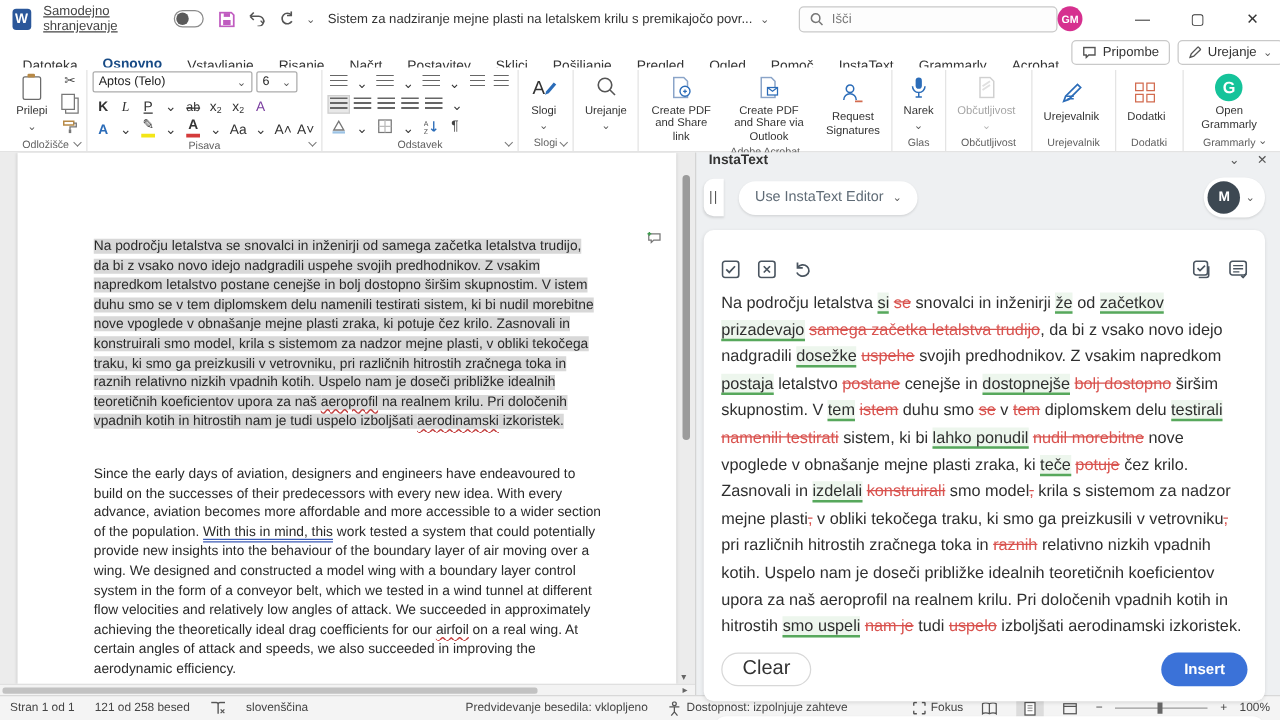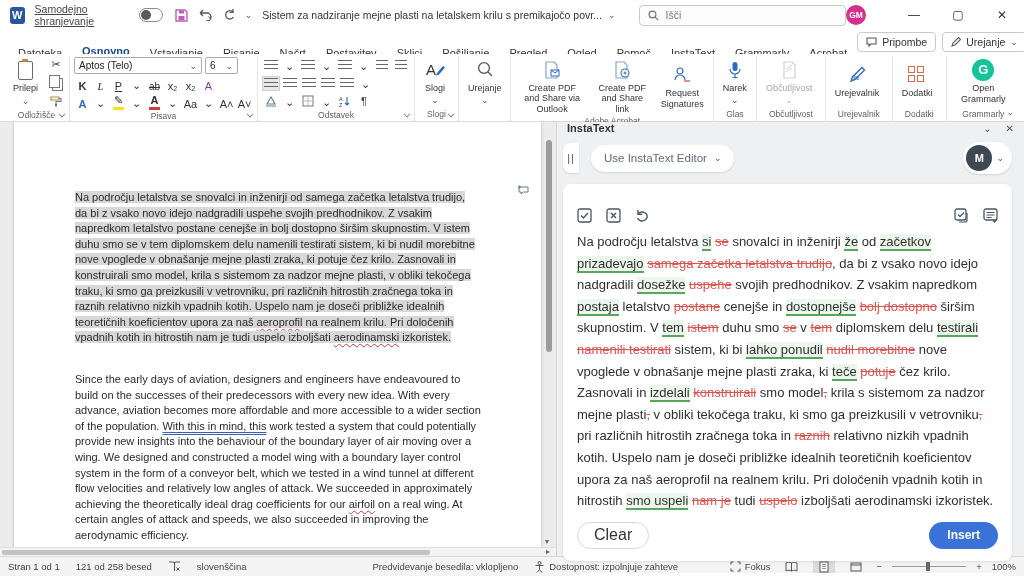--- a/index.html
+++ b/index.html
@@ -419,39 +419,39 @@
             </span>
           <span>Urejanje</span>
             <span class="chev">⌄</span>
         </div>
       </div>
       <div class="rgroup-label"></div>
     </div>
 
     <div class="rgroup">
       <div class="rgroup-content">
+        <div class="bigbtn" style="max-width:74px">
+          <span class="gbig-icon">
+              <svg width="18" height="18" viewBox="0 0 18 18">
+                <path d="M3 1 h8 l3 3 v13 h-11 z" fill="none" stroke="#8aa4c8" stroke-width="1.2"></path>
+                <circle cx="12" cy="12" r="4" fill="#fff" stroke="#2b6cb8" stroke-width="1.1"></circle>
+                <path d="M10.5 12 h3 M12 10.5 v3" stroke="#2b6cb8" stroke-width="1"></path>
+              </svg>
+            </span>
+          <span>Create PDF and Share link</span>
+        </div>
         <div class="bigbtn" style="max-width:86px">
           <span class="gbig-icon">
               <svg width="18" height="18" viewBox="0 0 18 18">
                 <path d="M3 1 h8 l3 3 v13 h-11 z" fill="none" stroke="#8aa4c8" stroke-width="1.2"></path>
                 <rect x="8" y="9" width="8" height="6" fill="#fff" stroke="#2b6cb8" stroke-width="1"></rect>
                 <path d="M8 9 l4 3 4-3" fill="none" stroke="#2b6cb8" stroke-width="1"></path>
               </svg>
             </span>
           <span>Create PDF and Share via Outlook</span>
-        </div>
-        <div class="bigbtn" style="max-width:74px">
-          <span class="gbig-icon">
-              <svg width="18" height="18" viewBox="0 0 18 18">
-                <path d="M3 1 h8 l3 3 v13 h-11 z" fill="none" stroke="#8aa4c8" stroke-width="1.2"></path>
-                <circle cx="12" cy="12" r="4" fill="#fff" stroke="#2b6cb8" stroke-width="1.1"></circle>
-                <path d="M10.5 12 h3 M12 10.5 v3" stroke="#2b6cb8" stroke-width="1"></path>
-              </svg>
-            </span>
-          <span>Create PDF and Share link</span>
         </div>
         <div class="bigbtn" style="max-width:66px">
           <span class="gbig-icon">
               <svg width="18" height="16" viewBox="0 0 18 16">
                 <circle cx="7" cy="4" r="3" fill="none" stroke="#2b6cb8" stroke-width="1.2"></circle>
                 <path d="M2 13 a5 5 0 0 1 10 0" fill="none" stroke="#2b6cb8" stroke-width="1.2"></path>
                 <path d="M11 14 h6" stroke="#d26b4f" stroke-width="1.4"></path>
               </svg>
             </span>
           <span>Request Signatures</span>

